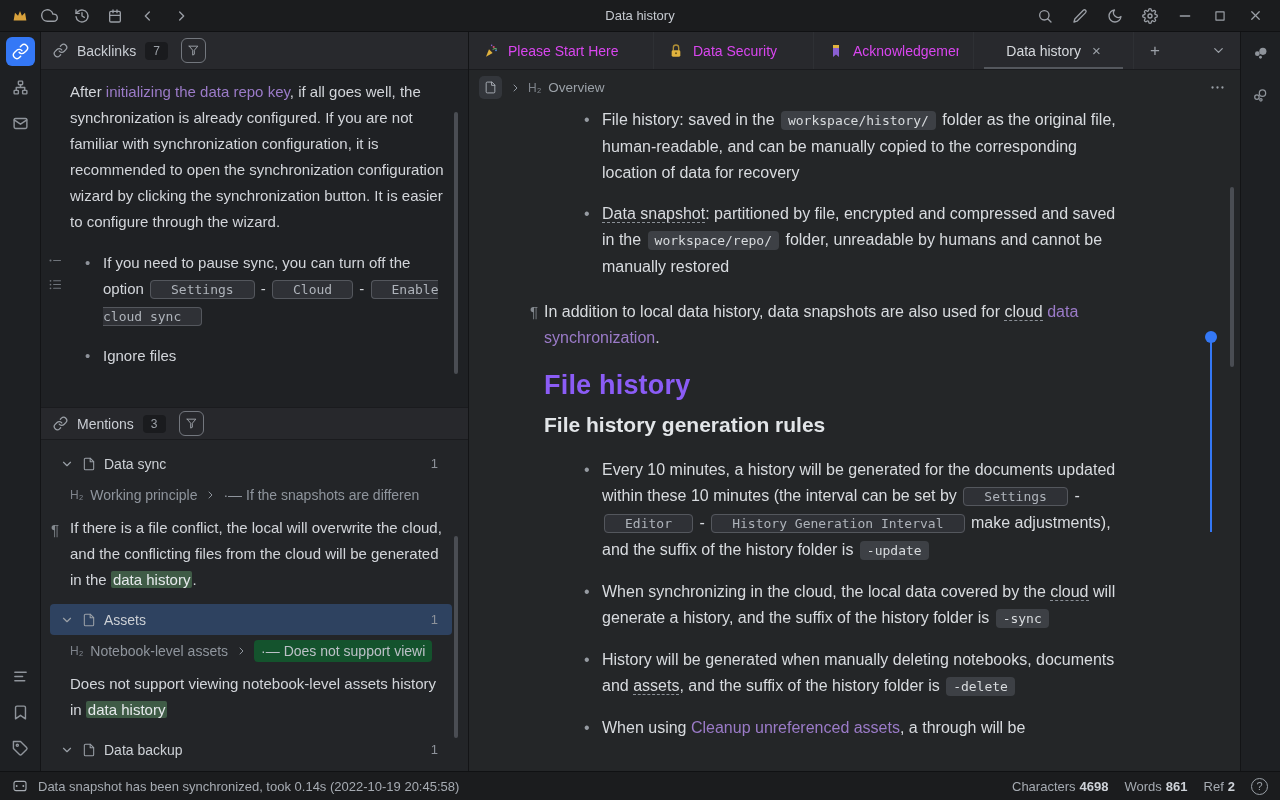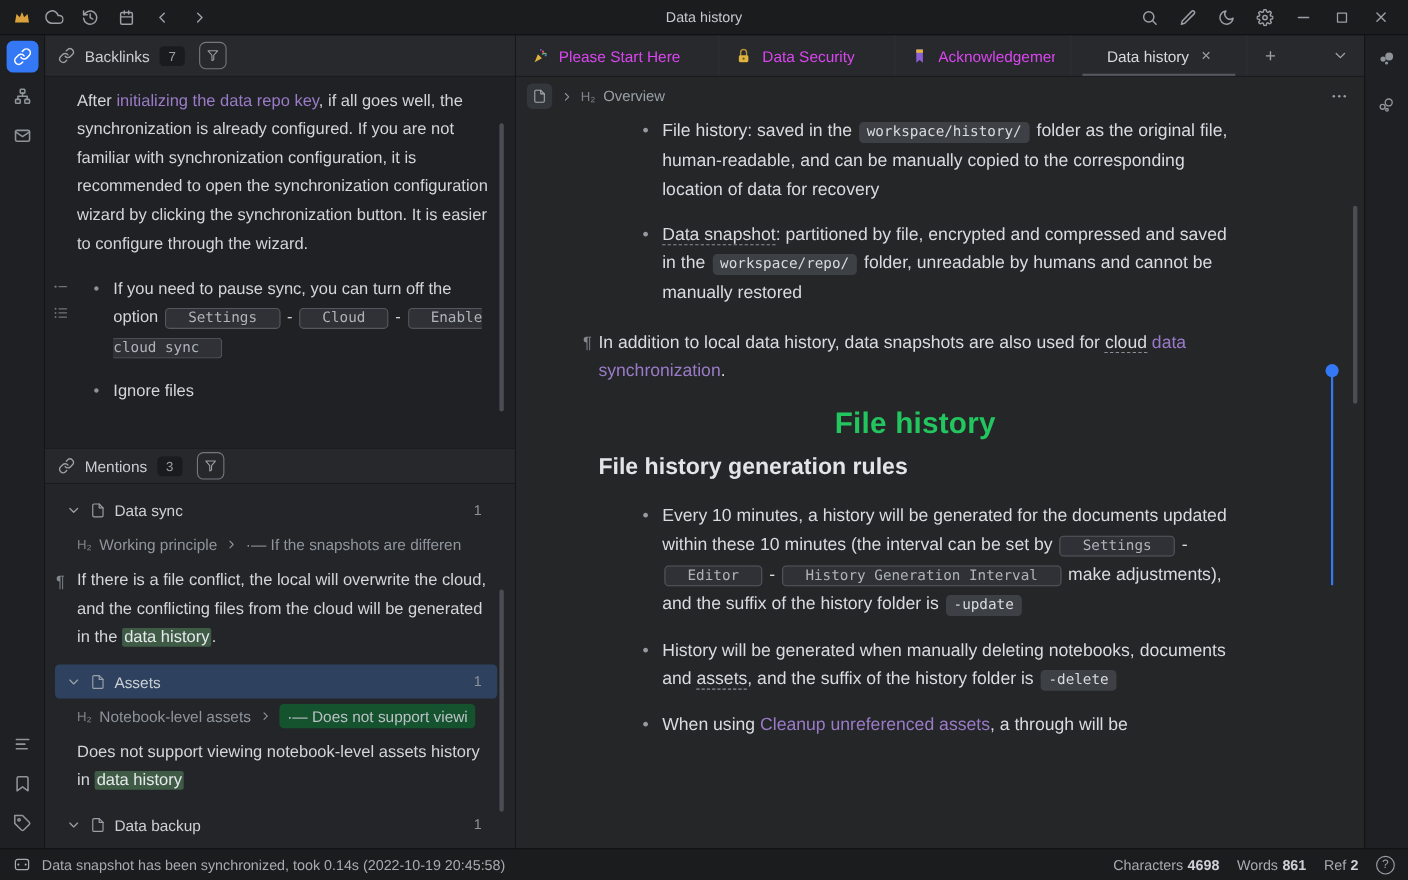--- a/index.html
+++ b/index.html
@@ -84,21 +84,21 @@
   .bc-label { font-size:13.5px; color:#9aa0a7; }
   .bc-more { margin-left:auto; color:#9aa0a7; }
 
   .docwrap { flex:1; position:relative; overflow:hidden; }
   .doc { padding:2px 120px 0 75px; font-size:16px; line-height:26px; color:#d8dbdf; }
   .doc ul { list-style:none; padding-left:58px; }
   .doc ul li { position:relative; margin-bottom:15px; }
   .doc ul li::before { content:"•"; position:absolute; left:-18px; color:#969ba2; }
   .doc p.para { position:relative; margin:19px 0 18px; }
   .doc p.para .pmark { position:absolute; left:-14px; top:0; color:#84898f; font-size:15px; }
-  .doc h1 { font-size:27px; color:#22c55e; margin:21px 0 14px; letter-spacing:.2px;text-align:center; }
+  .doc h1 { font-size:27px; color:#8b5cf6; margin:21px 0 14px; letter-spacing:.2px; }
   .doc h2 { font-size:21px; color:#e2e5e8; margin:0 0 19px; }
 
   .seg-ref { color:#9b7bc8; }
   .seg-mark { background:#3f5b46; color:#e6e9ec; padding:0 2px; border-radius:2px; }
   .seg-under { border-bottom:1px dashed #8b9097; }
   .seg-kbd { font-family:"DejaVu Sans Mono", monospace; font-size:13px; background:#2f3136;
     border:1px solid #54575d; border-radius:4px; padding:1px 20px; color:#aeb3ba; margin:0 2px; }
   .seg-code { font-family:"DejaVu Sans Mono", monospace; font-size:13px; background:#3d4045;
     border-radius:4px; padding:2px 7px; color:#d8dbde; margin:0 2px; }
 
@@ -552,20 +552,21 @@
           <li><span class="seg-under">Data snapshot</span><span class="seg-plain">: partitioned by file, encrypted and compressed and saved in the </span><span class="seg-code">workspace/repo/</span><span class="seg-plain"> folder, unreadable by humans and cannot be manually restored</span></li>
         </ul>
         <p class="para">
           <span class="pmark">¶</span>
           <span><span class="seg-plain">In addition to local data history, data snapshots are also used for </span><span class="seg-under">cloud</span><span class="seg-plain"> </span><span class="seg-ref">data synchronization</span><span class="seg-plain">.</span></span>
         </p>
         <h1>File history</h1>
         <h2>File history generation rules</h2>
         <ul>
           <li><span class="seg-plain">Every 10 minutes, a history will be generated for the documents updated within these 10 minutes (the interval can be set by </span><span class="seg-kbd">Settings</span><span class="seg-plain"> - </span><span class="seg-kbd">Editor</span><span class="seg-plain"> - </span><span class="seg-kbd">History Generation Interval</span><span class="seg-plain"> make adjustments), and the suffix of the history folder is </span><span class="seg-code">-update</span></li>
+          <li><span class="seg-plain">When synchronizing in the cloud, the local data covered by the </span><span class="seg-under">cloud</span><span class="seg-plain"> will generate a history, and the suffix of the history folder is </span><span class="seg-code">-sync</span></li>
           <li><span class="seg-plain">History will be generated when manually deleting notebooks, documents and </span><span class="seg-under">assets</span><span class="seg-plain">, and the suffix of the history folder is </span><span class="seg-code">-delete</span></li>
           <li><span class="seg-plain">When using </span><span class="seg-ref">Cleanup unreferenced assets</span><span class="seg-plain">, a through will be</span></li>
         </ul>
       </div>
       <div class="scrollbar" style="right:6px; top:82px; height:180px;"></div>
       <div class="focus-line"></div>
     </div>
   </div>
 
   <div class="dock-r">

